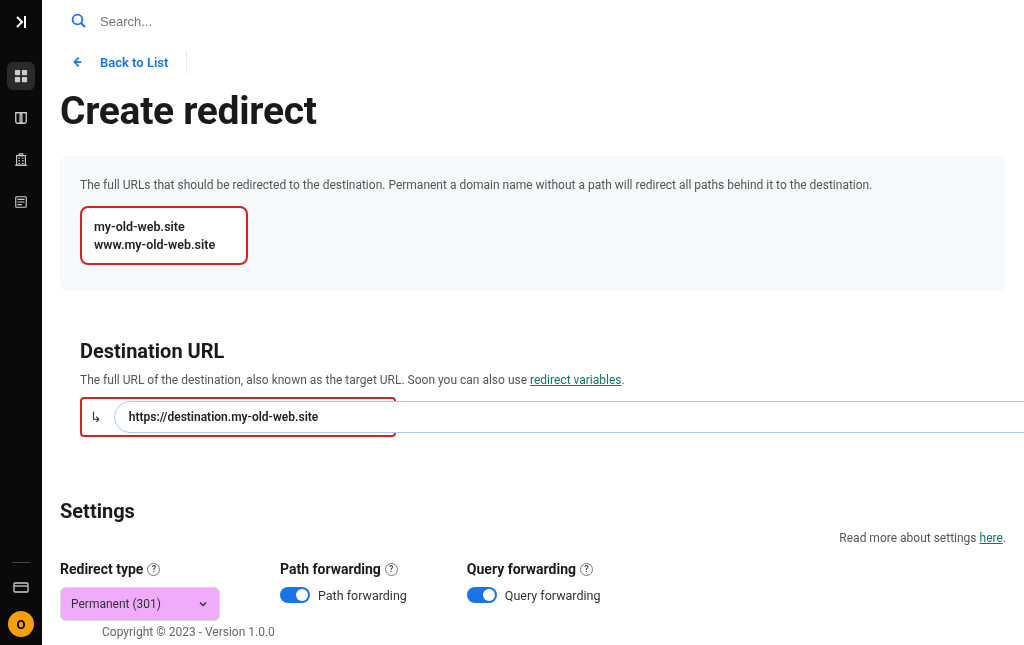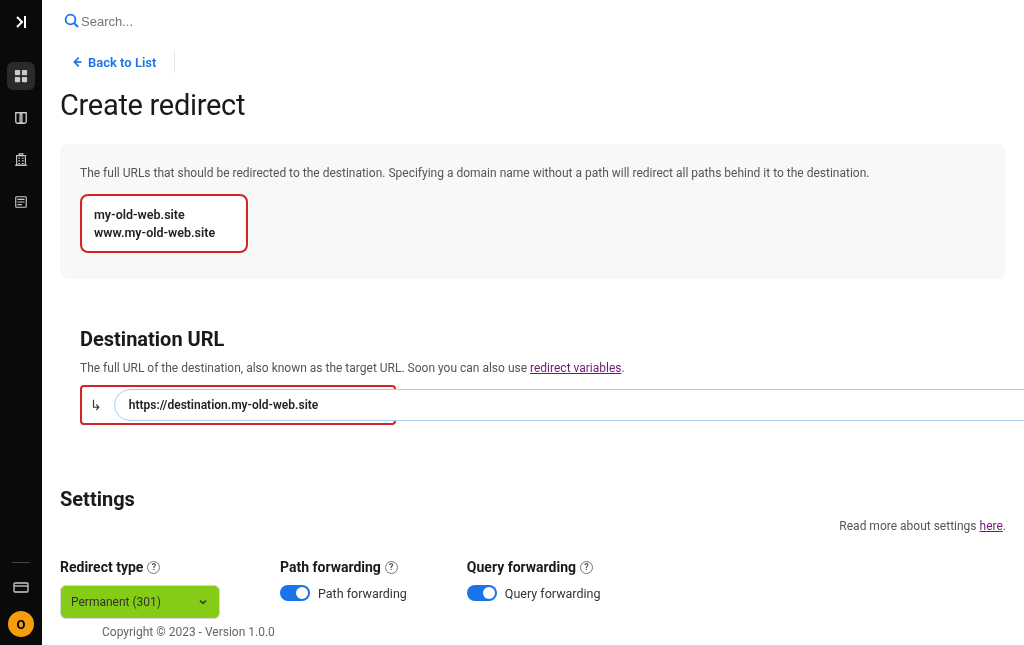--- a/index.html
+++ b/index.html
@@ -88,22 +88,22 @@
     .main {
       flex: 1;
       display: flex;
       flex-direction: column;
       position: relative;
     }
     .topbar {
       height: 42px;
       display: flex;
       align-items: center;
-      padding-left: 21px;
-      gap: 0;
+      padding-left: 28px;
+      gap: 12px;
     }
     .search-icon {
       color: #1a73e8;
       display:flex; align-items:center; justify-content:center;
     }
     .search-input {
       border: none;
       outline: none;
       font-size: 13px;
       color: #666;
@@ -112,39 +112,39 @@
     .sub-header {
       height: 40px;
       display: flex;
       align-items: center;
       padding-left: 28px;
       gap: 18px;
     }
     .back-link {
       display: flex;
       align-items: center;
-      gap: 4px;
+      gap: 16px;
       color: #1a73e8;
       font-size: 13px;
       font-weight: 600;
       cursor: pointer;
     }
     .vert-div {
       width:1px; height: 22px; background:#e6e6e6;
     }
 
     .content {
       padding: 0 18px;
       overflow: hidden;
       flex: 1;
       position: relative;
     }
     .page-title {
-      font-size: 29px;
-      font-weight: 400;
+      font-size: 39px;
+      font-weight: 700;
       margin: 6px 0 22px 0;
       letter-spacing: -0.3px;
     }
 
     .section {
       background: #f6f8fa;
       border-radius: 8px;
       padding: 20px 20px 26px 20px;
       margin-bottom: 28px;
     }
@@ -156,21 +156,21 @@
     .content > .section-title {
       margin-bottom: 6px;
       margin-top: 9px;
     }
     .section-desc {
       font-size: 12px;
       color: #555;
       margin-bottom: 12px;
       line-height: 1.5;
     }
-    .section-desc a { color: #701a75; text-decoration: underline; }
+    .section-desc a { color: #0f766e; text-decoration: underline; }
 
     .source-box {
       border: 2px solid #d52323;
       border-radius: 8px;
       background: #fff;
       padding: 10px 12px;
       width: 168px;
       font-size: 12.5px;
       font-weight: 600;
       line-height: 1.4;
@@ -209,38 +209,38 @@
       font-size: 12px;
       font-weight: 600;
       color: #222;
       display:flex;
       align-items:center;
     }
 
     .settings-row {
       display: flex;
       gap: 60px;
-      margin-top: 24px;
+      margin-top: 14px;
     }
     .setting-col { display:flex; flex-direction:column; gap:10px; }
     .setting-label {
       font-size: 14px;
       font-weight: 700;
       display:flex; align-items:center; gap:4px;
     }
     .help-icon {
       width: 13px; height: 13px;
       border: 1px solid #777; border-radius: 50%;
       display: inline-flex; align-items: center; justify-content: center;
       font-size: 9px; color: #555;
     }
     .select {
       border: 1px solid #d8d8d8;
       border-radius: 6px;
-      background: #84cc16;
+      background: #f0abfc;
       height: 34px;
       width: 160px;
       padding: 0 10px;
       font-size: 12px;
       color: #333;
       display: flex;
       align-items: center;
       justify-content: space-between;
       cursor: pointer;
     }
@@ -339,21 +339,21 @@
         </svg>
       <span>Back to List</span>
     </div>
     <div class="vert-div"></div>
   </div>
 
   <div class="content">
     <h1 class="page-title">Create redirect</h1>
 
     <div class="section">
-      <div class="section-desc">The full URLs that should be redirected to the destination. Specifying a domain name without a path will redirect all paths behind it to the destination.</div>
+      <div class="section-desc">The full URLs that should be redirected to the destination. Permanent a domain name without a path will redirect all paths behind it to the destination.</div>
       <div class="source-box">
         <div>my-old-web.site</div>
         <div>www.my-old-web.site</div>
       </div>
     </div>
 
     <div class="section" style="padding-bottom:34px; background:transparent;">
       <div class="section-title">Destination URL</div>
       <div class="section-desc">
         <span>The full URL of the destination, also known as the target URL. Soon you can also use </span><a href="#">redirect variables</a><span>.</span>

